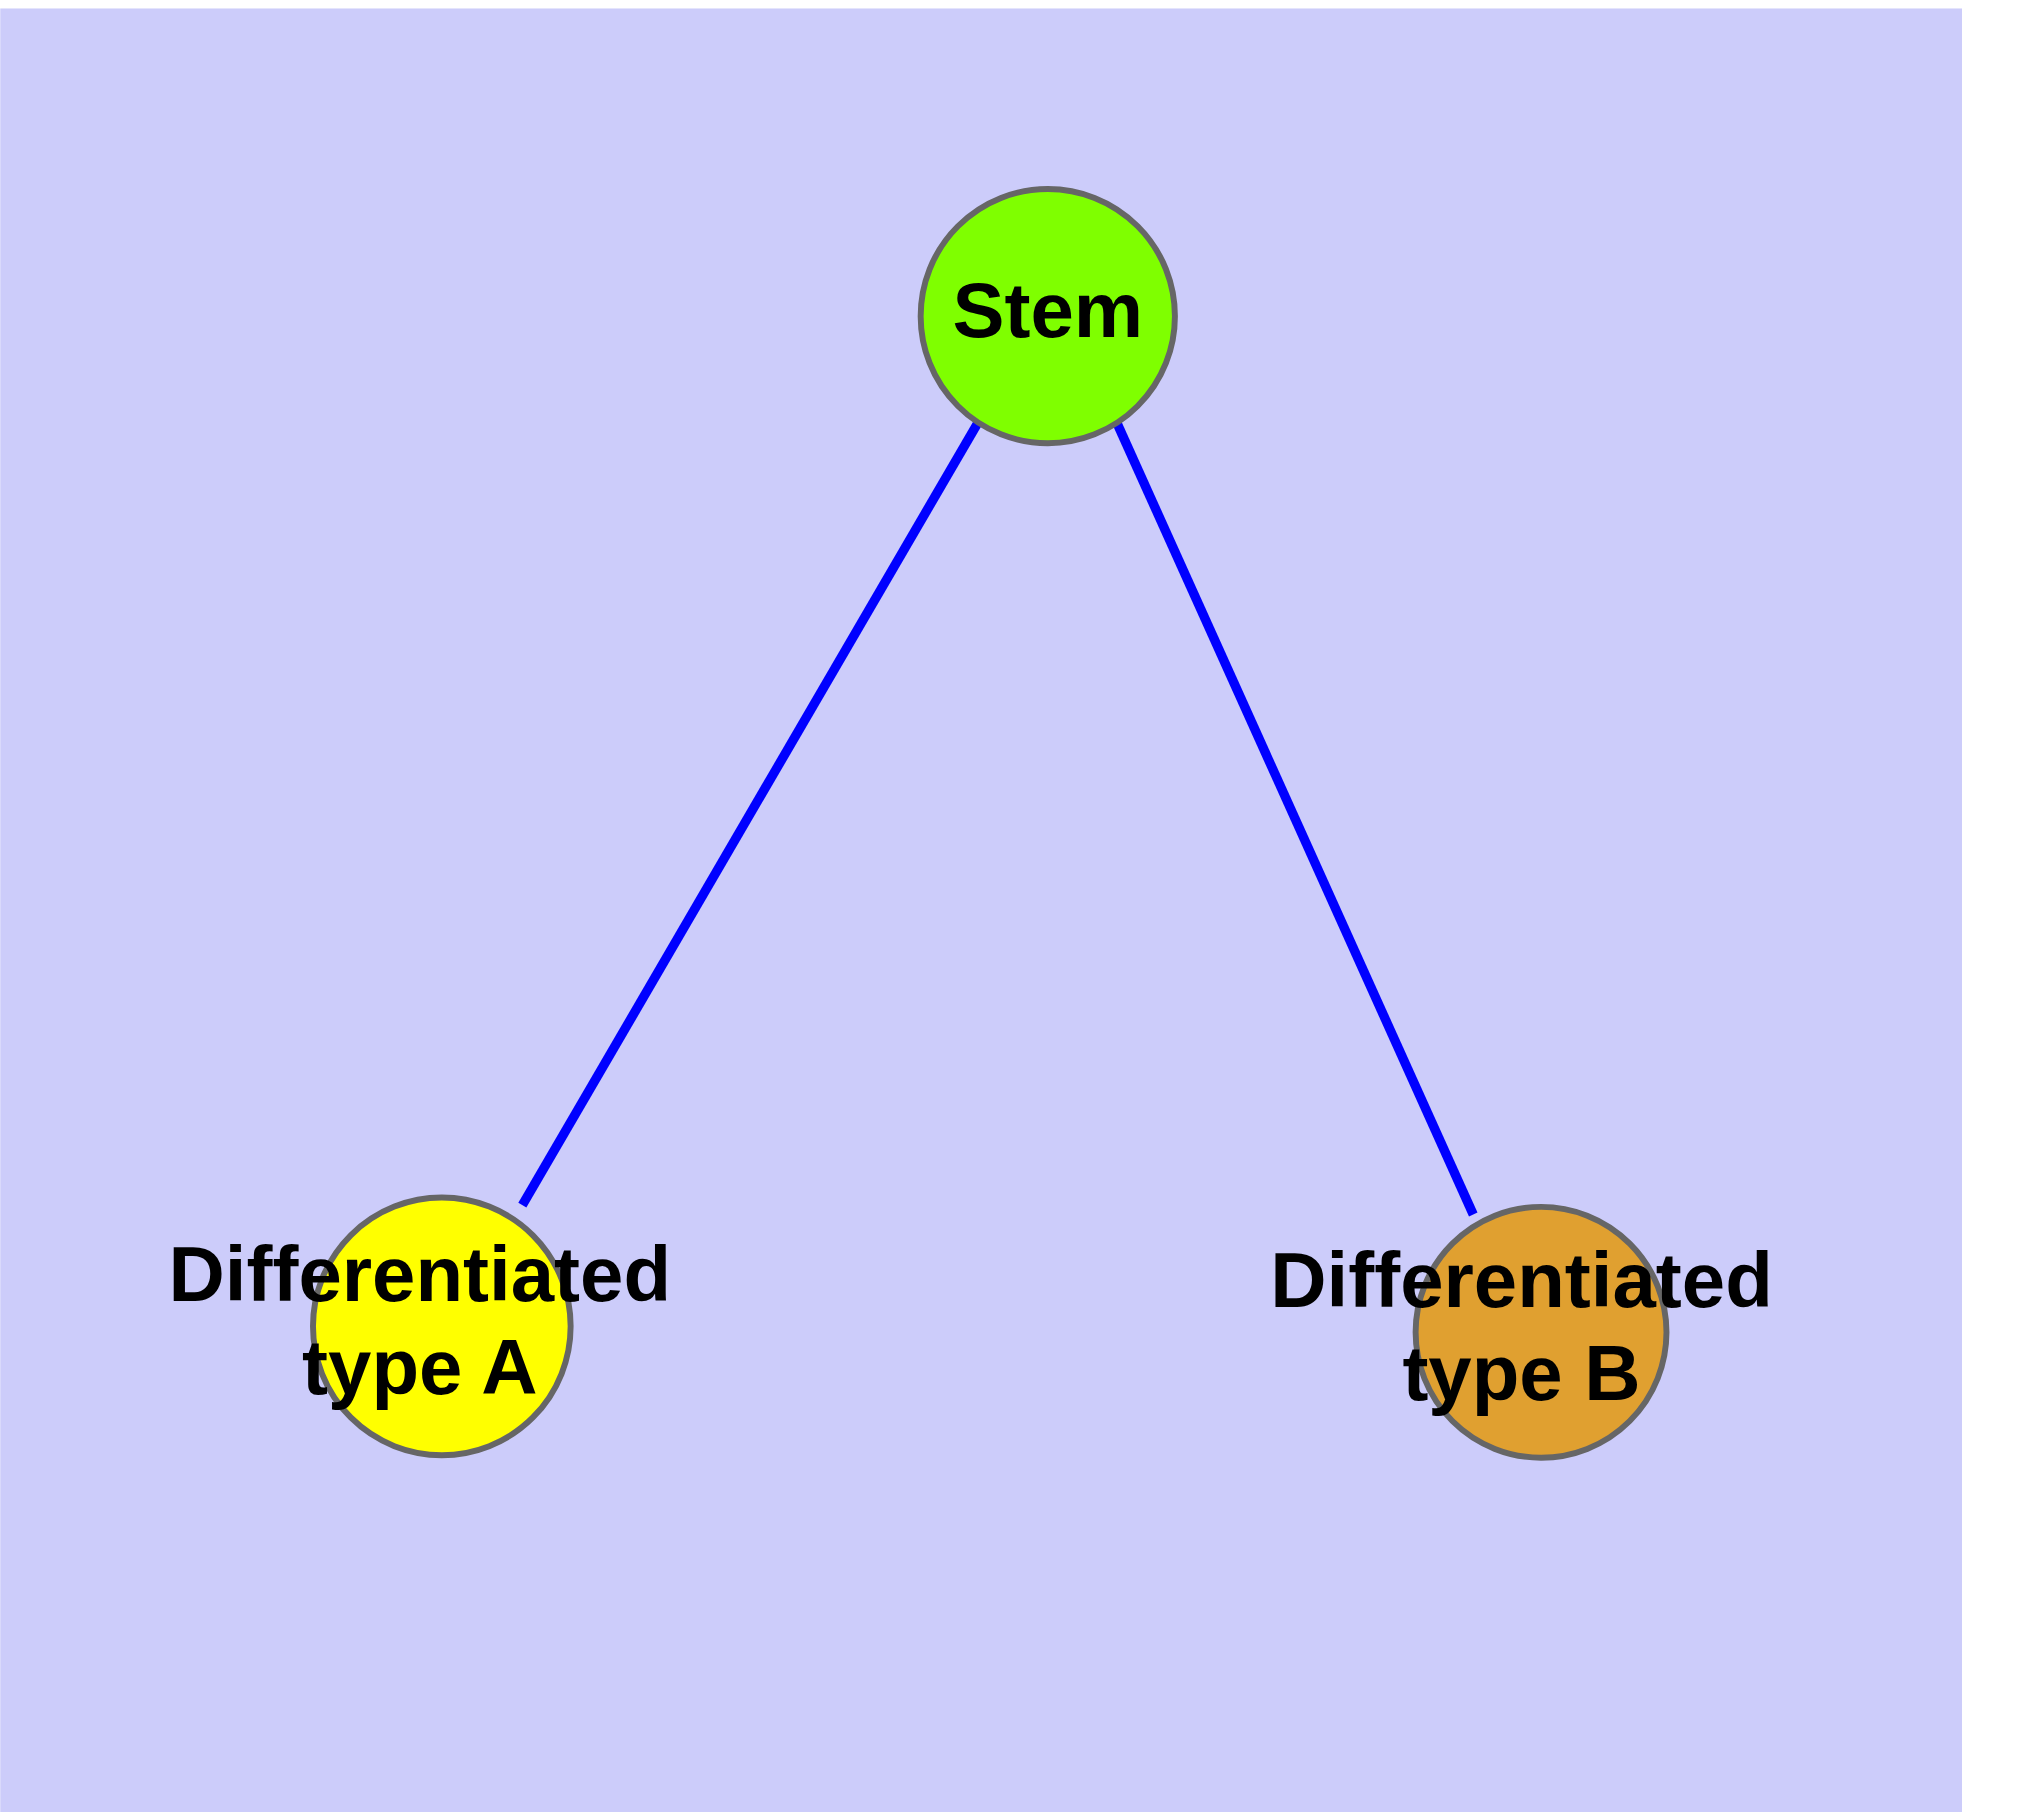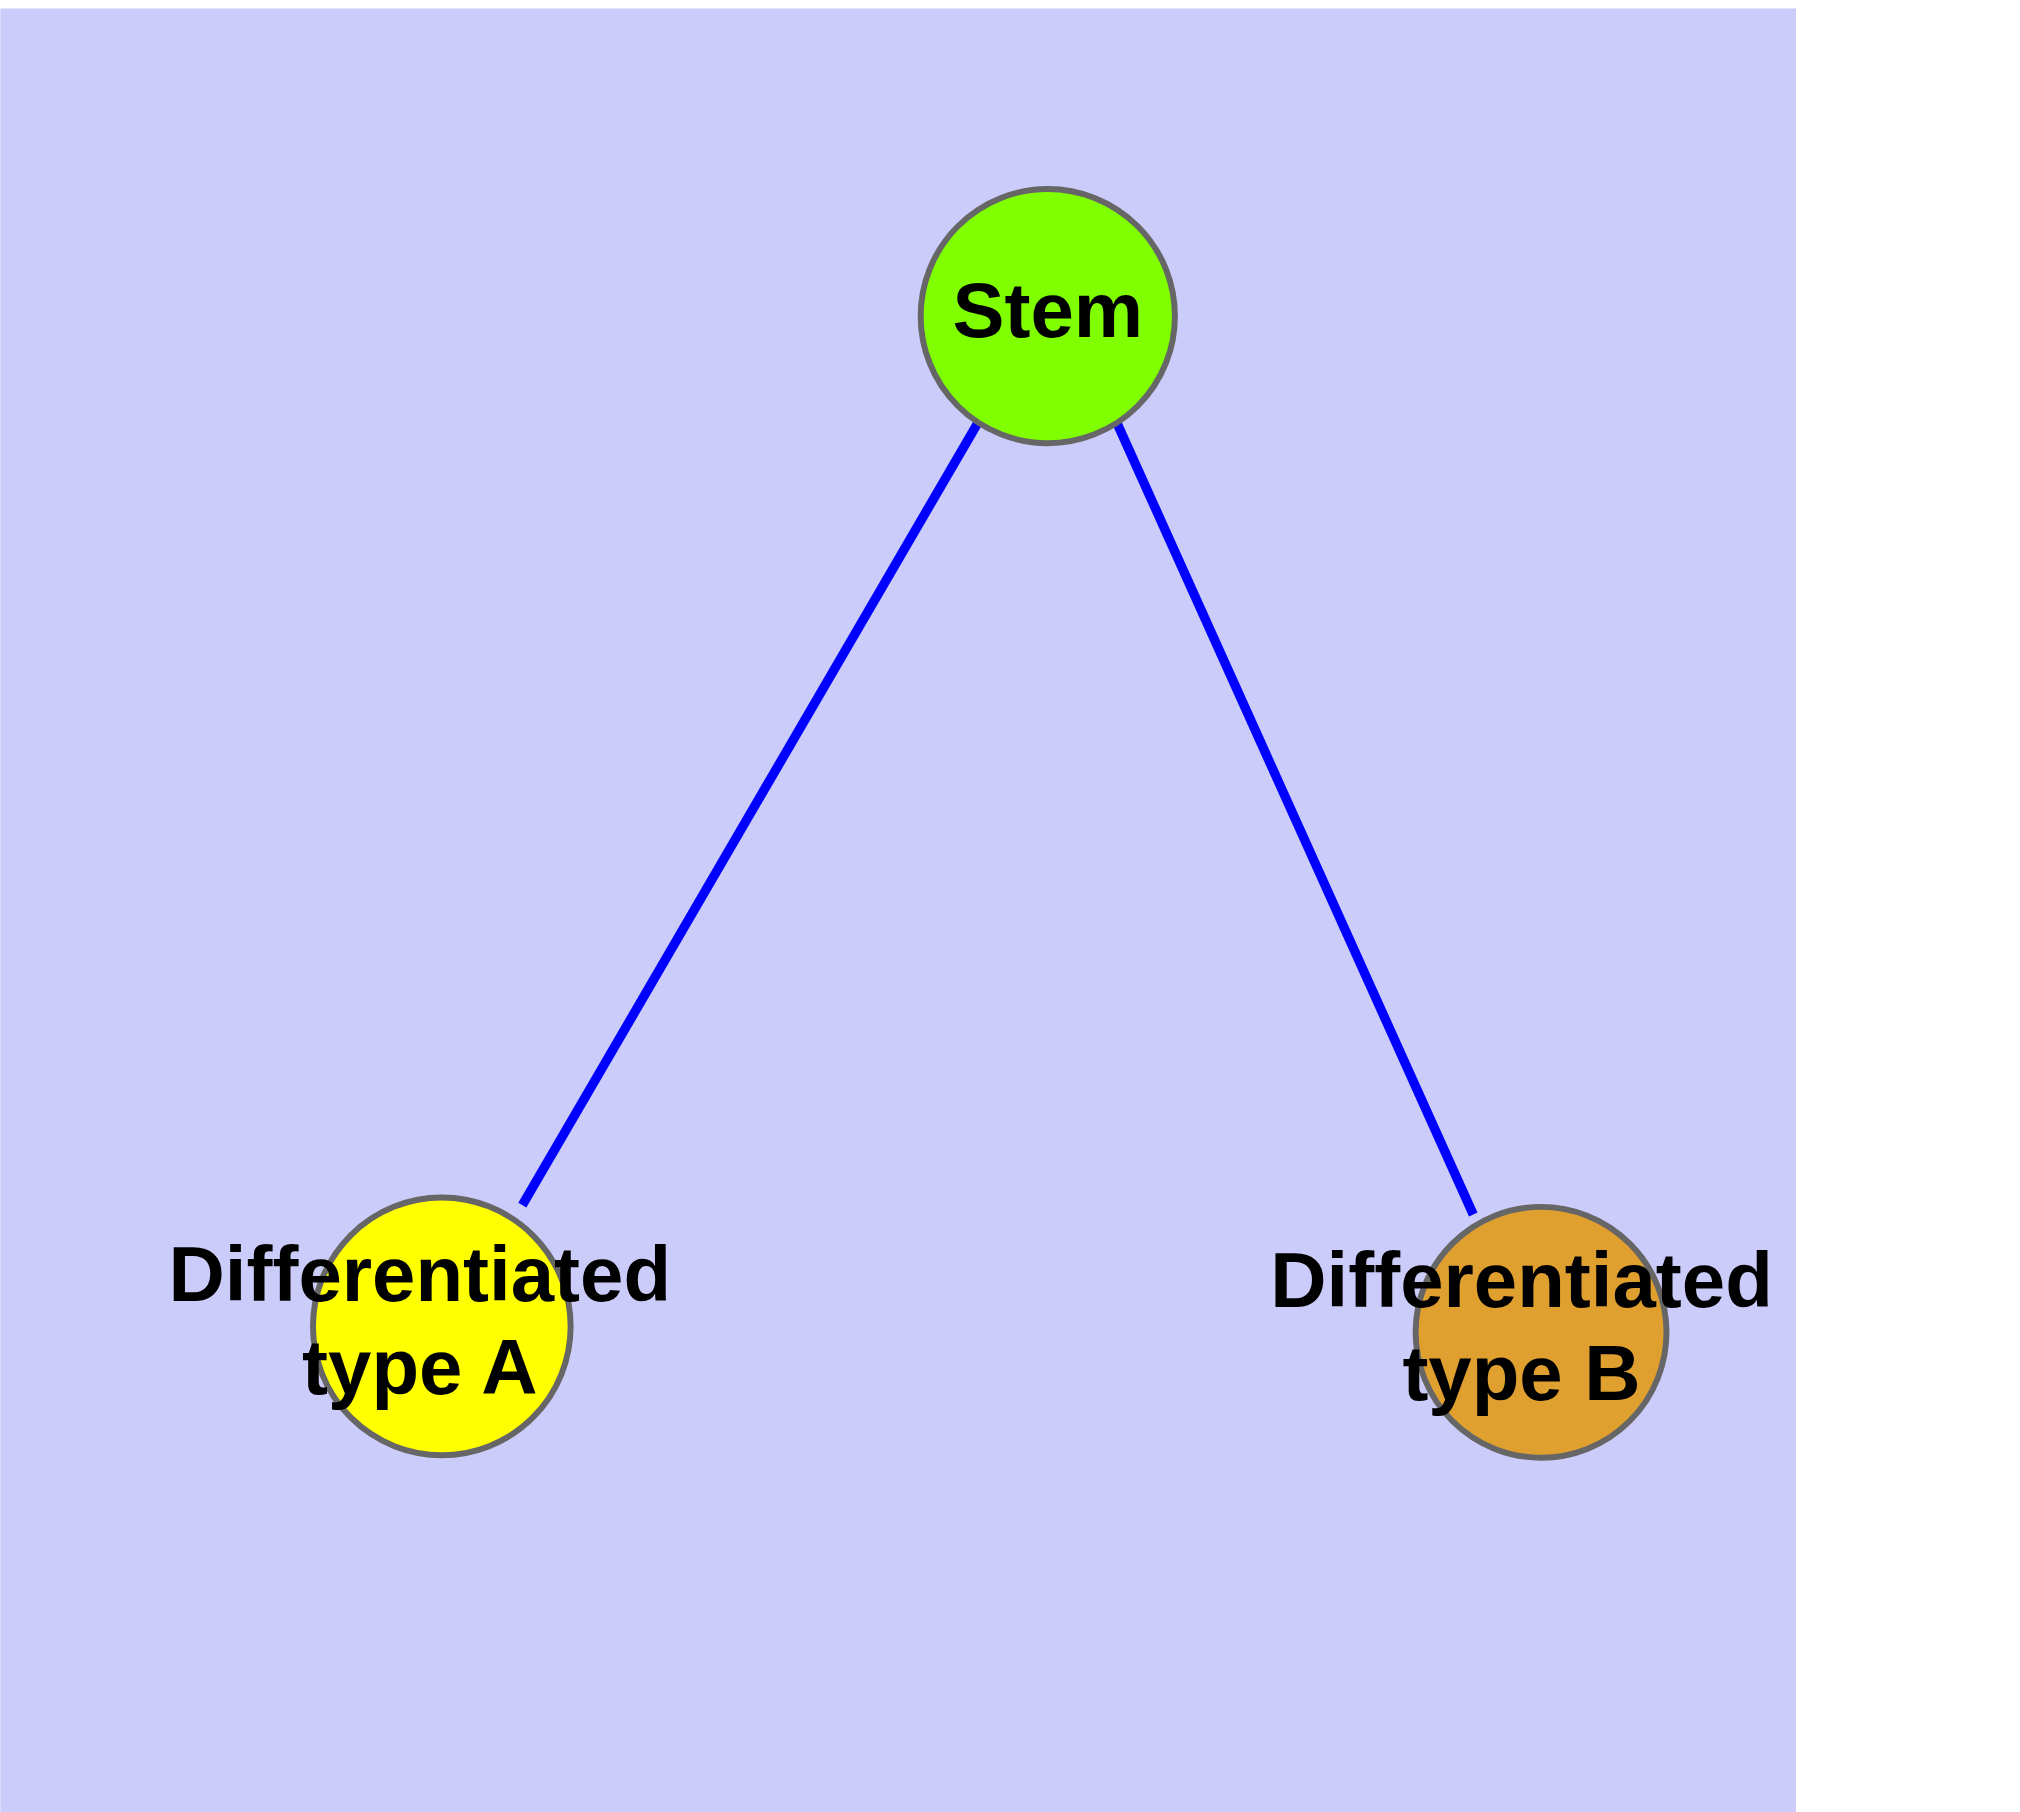--- a/index.html
+++ b/index.html
@@ -6,21 +6,21 @@
   html, body {
     margin: 0;
     padding: 0;
     background: #ffffff;
   }
   body {
     font-family: "Liberation Sans", sans-serif;
   }
   #canvas {
     position: relative;
-    width: 1796px;
+    width: 1962px;
     height: 1812px;
     overflow: hidden;
     background: #ffffff;
   }
   #graph-svg {
     position: absolute;
     left: 0;
     top: 0;
     width: 2021px;
     height: 1812px;

